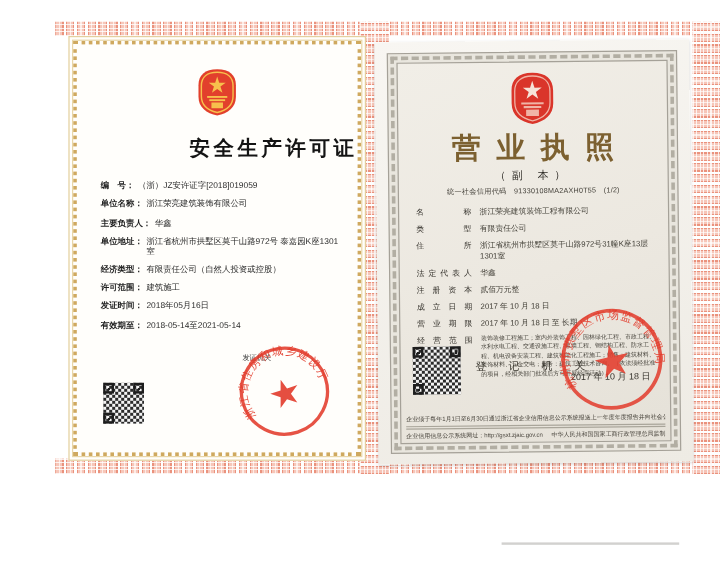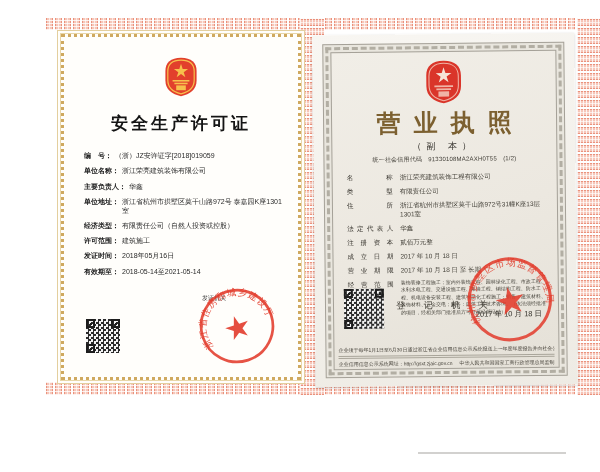--- a/index.html
+++ b/index.html
@@ -19,21 +19,21 @@
   .lace-bottom { left:46px; top:382px; width:554px; height:13px; }
   .lace-mid    { left:300px; top:18px; width:24px; height:377px; }
   .lace-right  { left:577px; top:18px; width:23px; height:377px; }
 
   
   .cert-left { position:absolute; left:57px; top:30px; width:248px; height:354px;
       background:#fffefb; border:1px solid #e3cf9e; padding:3px; }
   .cert-left-inner { height:100%; border:3px dotted #cfa95f; outline:1px solid #e8d6a8; position:relative; }
   .emblem-wrap { display:flex; justify-content:center; }
   .cl-emblem { margin-top:20px; }
-  .cl-title { text-align:center; margin-top:15px; font-size:17px; font-weight:bold;
+  .cl-title { text-align:right; margin-top:15px; font-size:17px; font-weight:bold;
       letter-spacing:3px; color:#141414; }
   .cl-fields { margin:17px 12px 0 20px; }
   .lrow { display:flex; margin-bottom:6.5px; font-size:7px; line-height:1.25; color:#1d1d1d; }
   .llabel { font-weight:bold; white-space:nowrap; margin-right:3px; }
   .lvalue { color:#2a2a2a; }
 
   
   .qr { position:absolute;
       background:conic-gradient(#2b2b2b 0 25%, #f4f4f4 0 50%, #2b2b2b 0 75%, #f4f4f4 0 100%);
       background-size:5px 5px; }

